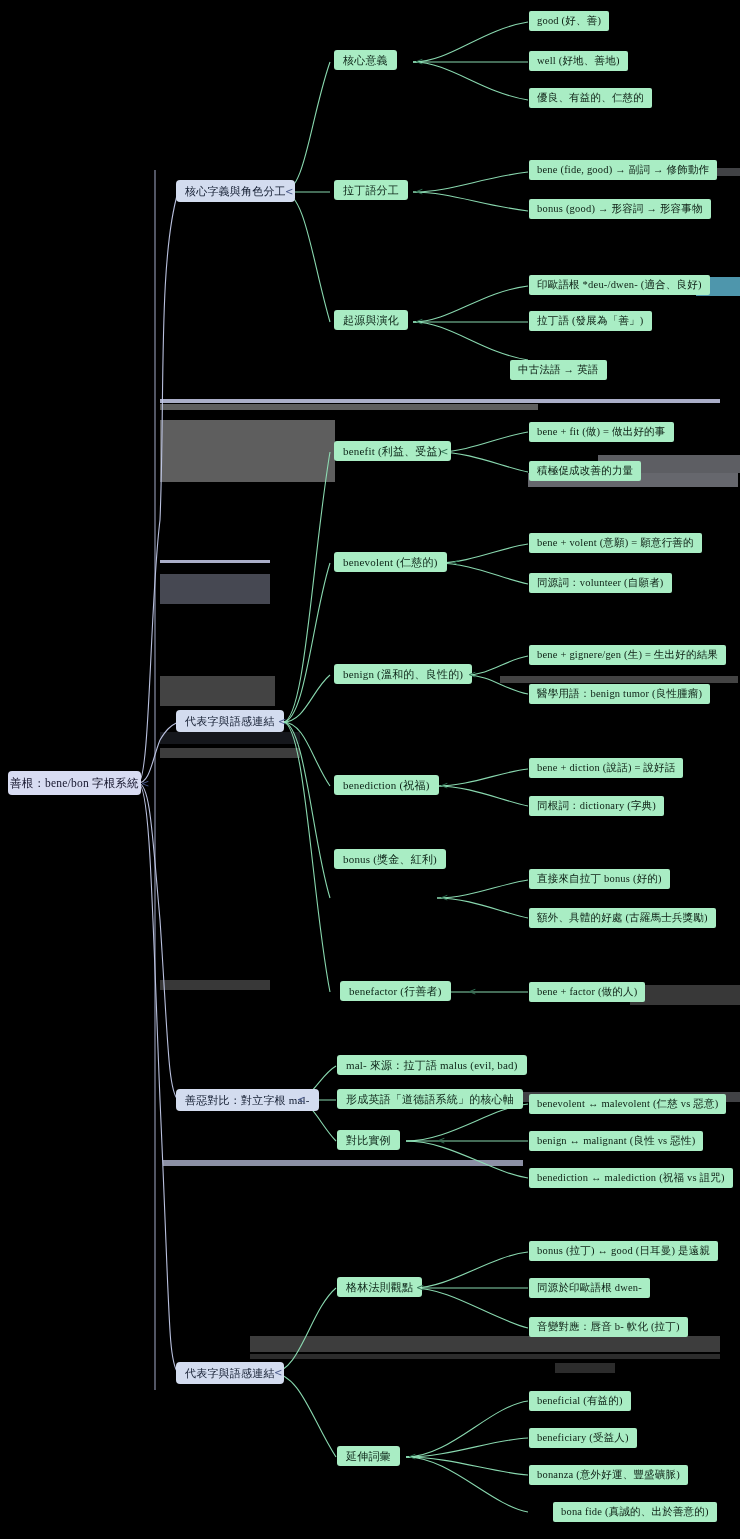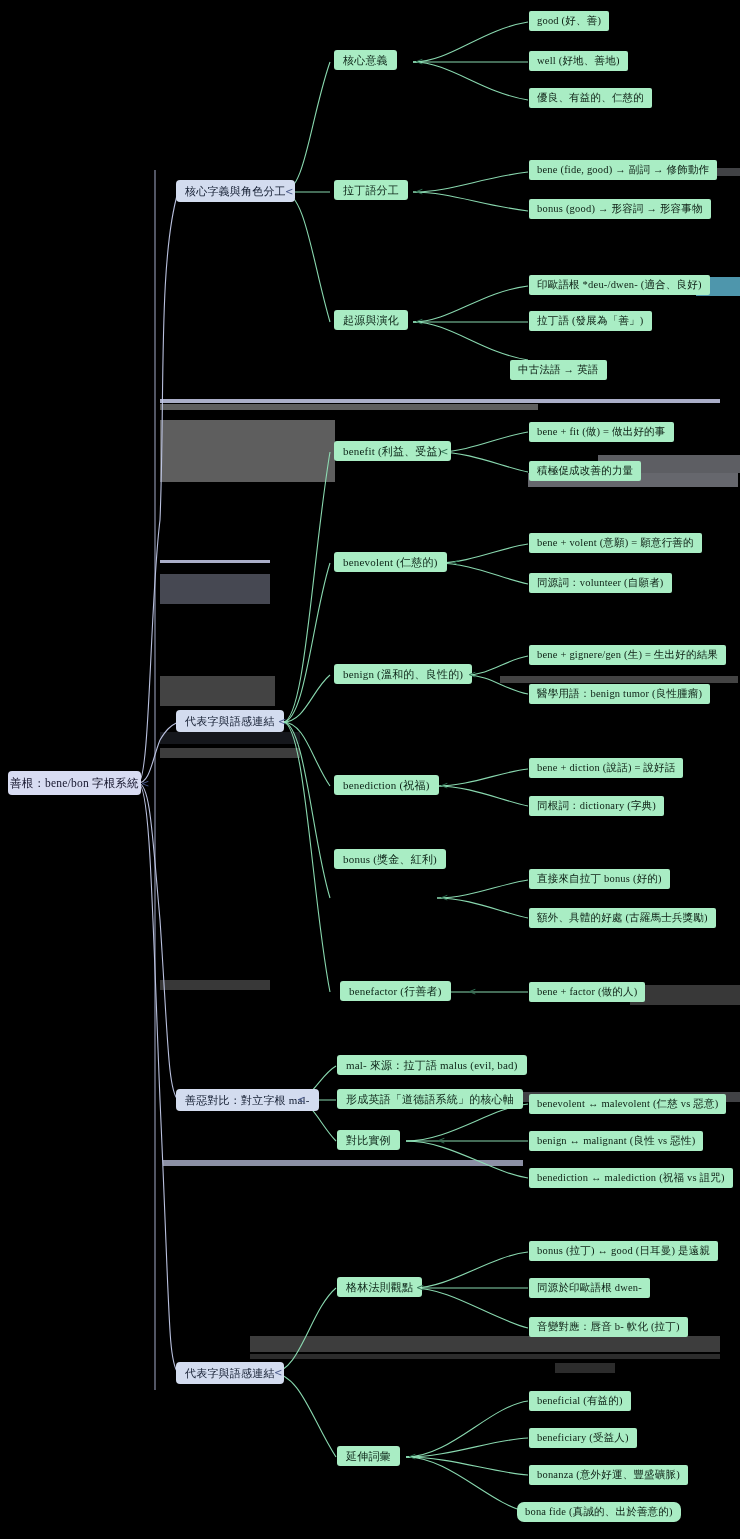--- a/index.html
+++ b/index.html
@@ -264,15 +264,15 @@
   <span class="toggle" style="left:416px;top:1283px;">&lt;</span>
   <div class="node n-l3" style="left:529px;top:1241px;">bonus (拉丁) ↔ good (日耳曼) 是遠親</div>
   <div class="node n-l3" style="left:529px;top:1278px;">同源於印歐語根 dwen-</div>
   <div class="node n-l3" style="left:529px;top:1317px;">音變對應：唇音 b- 軟化 (拉丁)</div>
 
   <div class="node n-l2" style="left:337px;top:1446px;">延伸詞彙</div>
   <span class="toggle" style="left:408px;top:1452px;">&lt;</span>
   <div class="node n-l3" style="left:529px;top:1391px;">beneficial (有益的)</div>
   <div class="node n-l3" style="left:529px;top:1428px;">beneficiary (受益人)</div>
   <div class="node n-l3" style="left:529px;top:1465px;">bonanza (意外好運、豐盛礦脈)</div>
-  <div class="node n-l3" style="left:517px;top:1502px;border-radius:7px;">bona fide (真誠的、出於善意的)</div>
+  <div class="node n-l3" style="left:553px;top:1502px;">bona fide (真誠的、出於善意的)</div>
 
 </div>
 
 </body></html>

